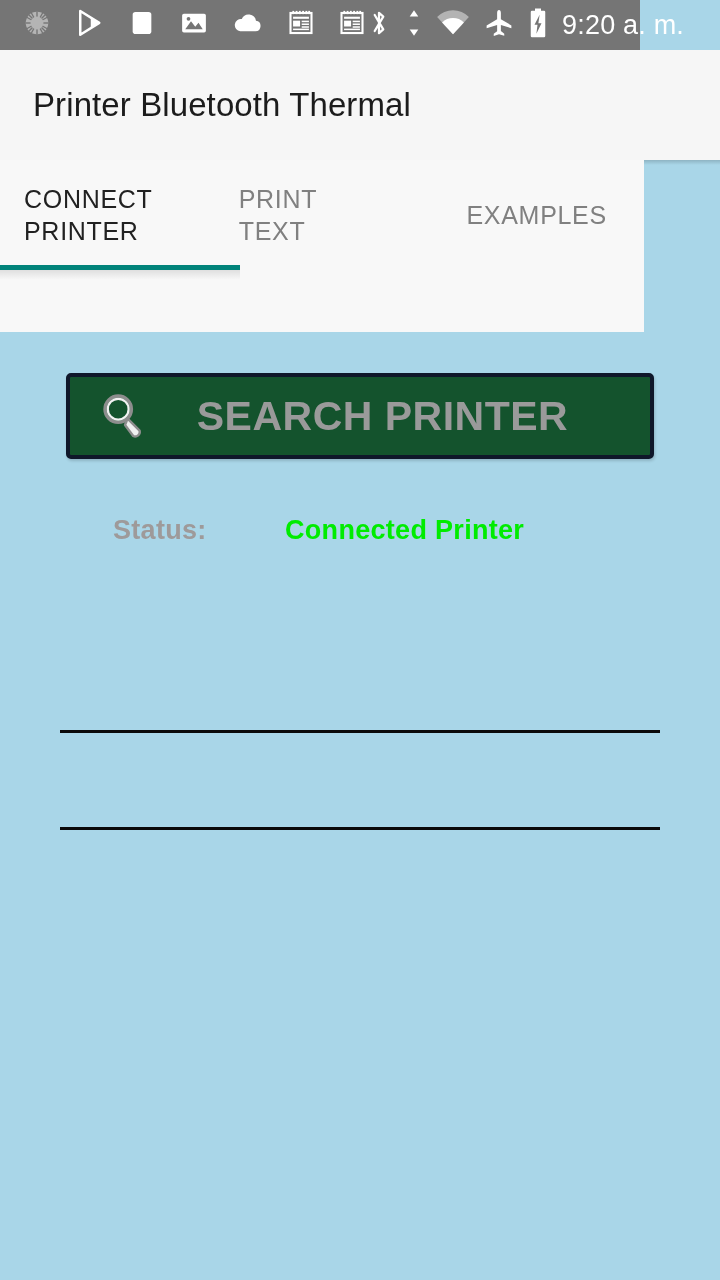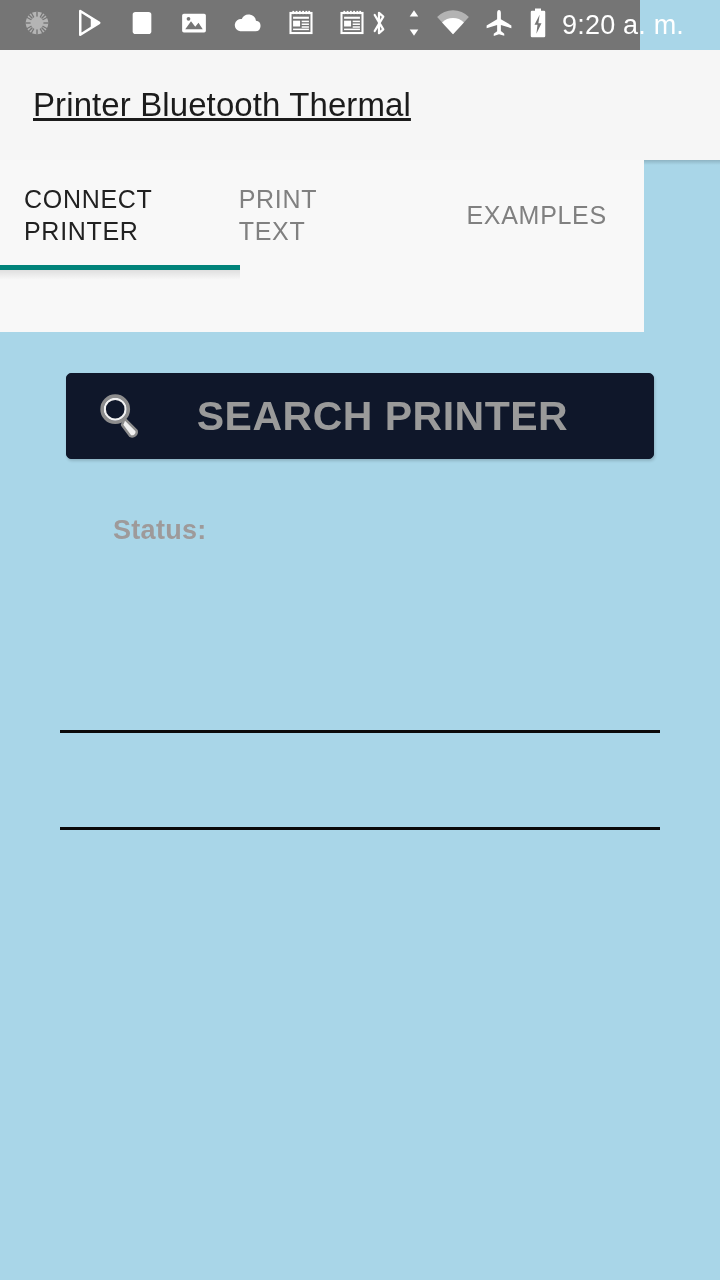--- a/index.html
+++ b/index.html
@@ -26,21 +26,20 @@
 
   
   .titlebar {
     position:absolute; top:50px; left:0; width:720px; height:110px;
     background:#f6f6f6;
   }
   .titlebar-text {
     position:absolute; left:33px; top:50%; transform:translateY(-50%);
     font-size:33px; color:#1c1c1c; font-weight:400; letter-spacing:0.1px;
     white-space:nowrap;
-    text-decoration:underline;
   }
   .titlebar-shadow {
     position:absolute; top:160px; left:0; width:720px; height:5px;
     background:linear-gradient(to bottom, rgba(0,0,0,0.16), rgba(0,0,0,0));
   }
 
   
   .tabbar {
     position:absolute; top:160px; left:0; width:644px; height:172px;
     background:#f8f8f8; display:flex; align-items:flex-start;
@@ -72,21 +71,21 @@
   }
 
   
   .content {
     position:absolute; top:332px; left:0; width:720px; height:948px;
     background:#a9d6e8;
   }
 
   .search-btn {
     position:absolute; left:66px; top:41px; width:588px; height:86px;
-    background:#0f172a; border:1px solid #0f172a; border-radius:5px;
+    background:#14532d; border:4px solid #0f172a; border-radius:5px;
     box-shadow:1px 2px 3px rgba(0,0,0,0.16);
     display:flex; align-items:center; cursor:pointer;
   }
   .search-icon { margin-left:27px; margin-right:26px; display:block; }
   .search-label {
     flex:1; text-align:center; color:#9a9a9a; font-weight:bold;
     font-size:41px; letter-spacing:0.5px; padding-right:60px;
     white-space:nowrap;
   }
 
@@ -286,20 +285,21 @@
           <path d="M15.3 15.3 L21.3 21.3 A2.3 2.3 0 0 1 18.1 24 L14.0 18.5 Z" fill="#f0f0f0" stroke="#8d8d8d" stroke-width="1.2" stroke-linejoin="round"></path>
         </svg>
       </span>
       <span class="search-label">SEARCH PRINTER</span>
     </div>
 
     <div class="info-table">
 
       <div class="info-row row-status">
         <span class="info-label">Status:</span>
+        <span class="info-value">Connected Printer</span>
       </div>
 
 
 
       <div class="divider divider-1"></div>
       <div class="divider divider-2"></div>
     </div>
 
   </div>
 </div>

